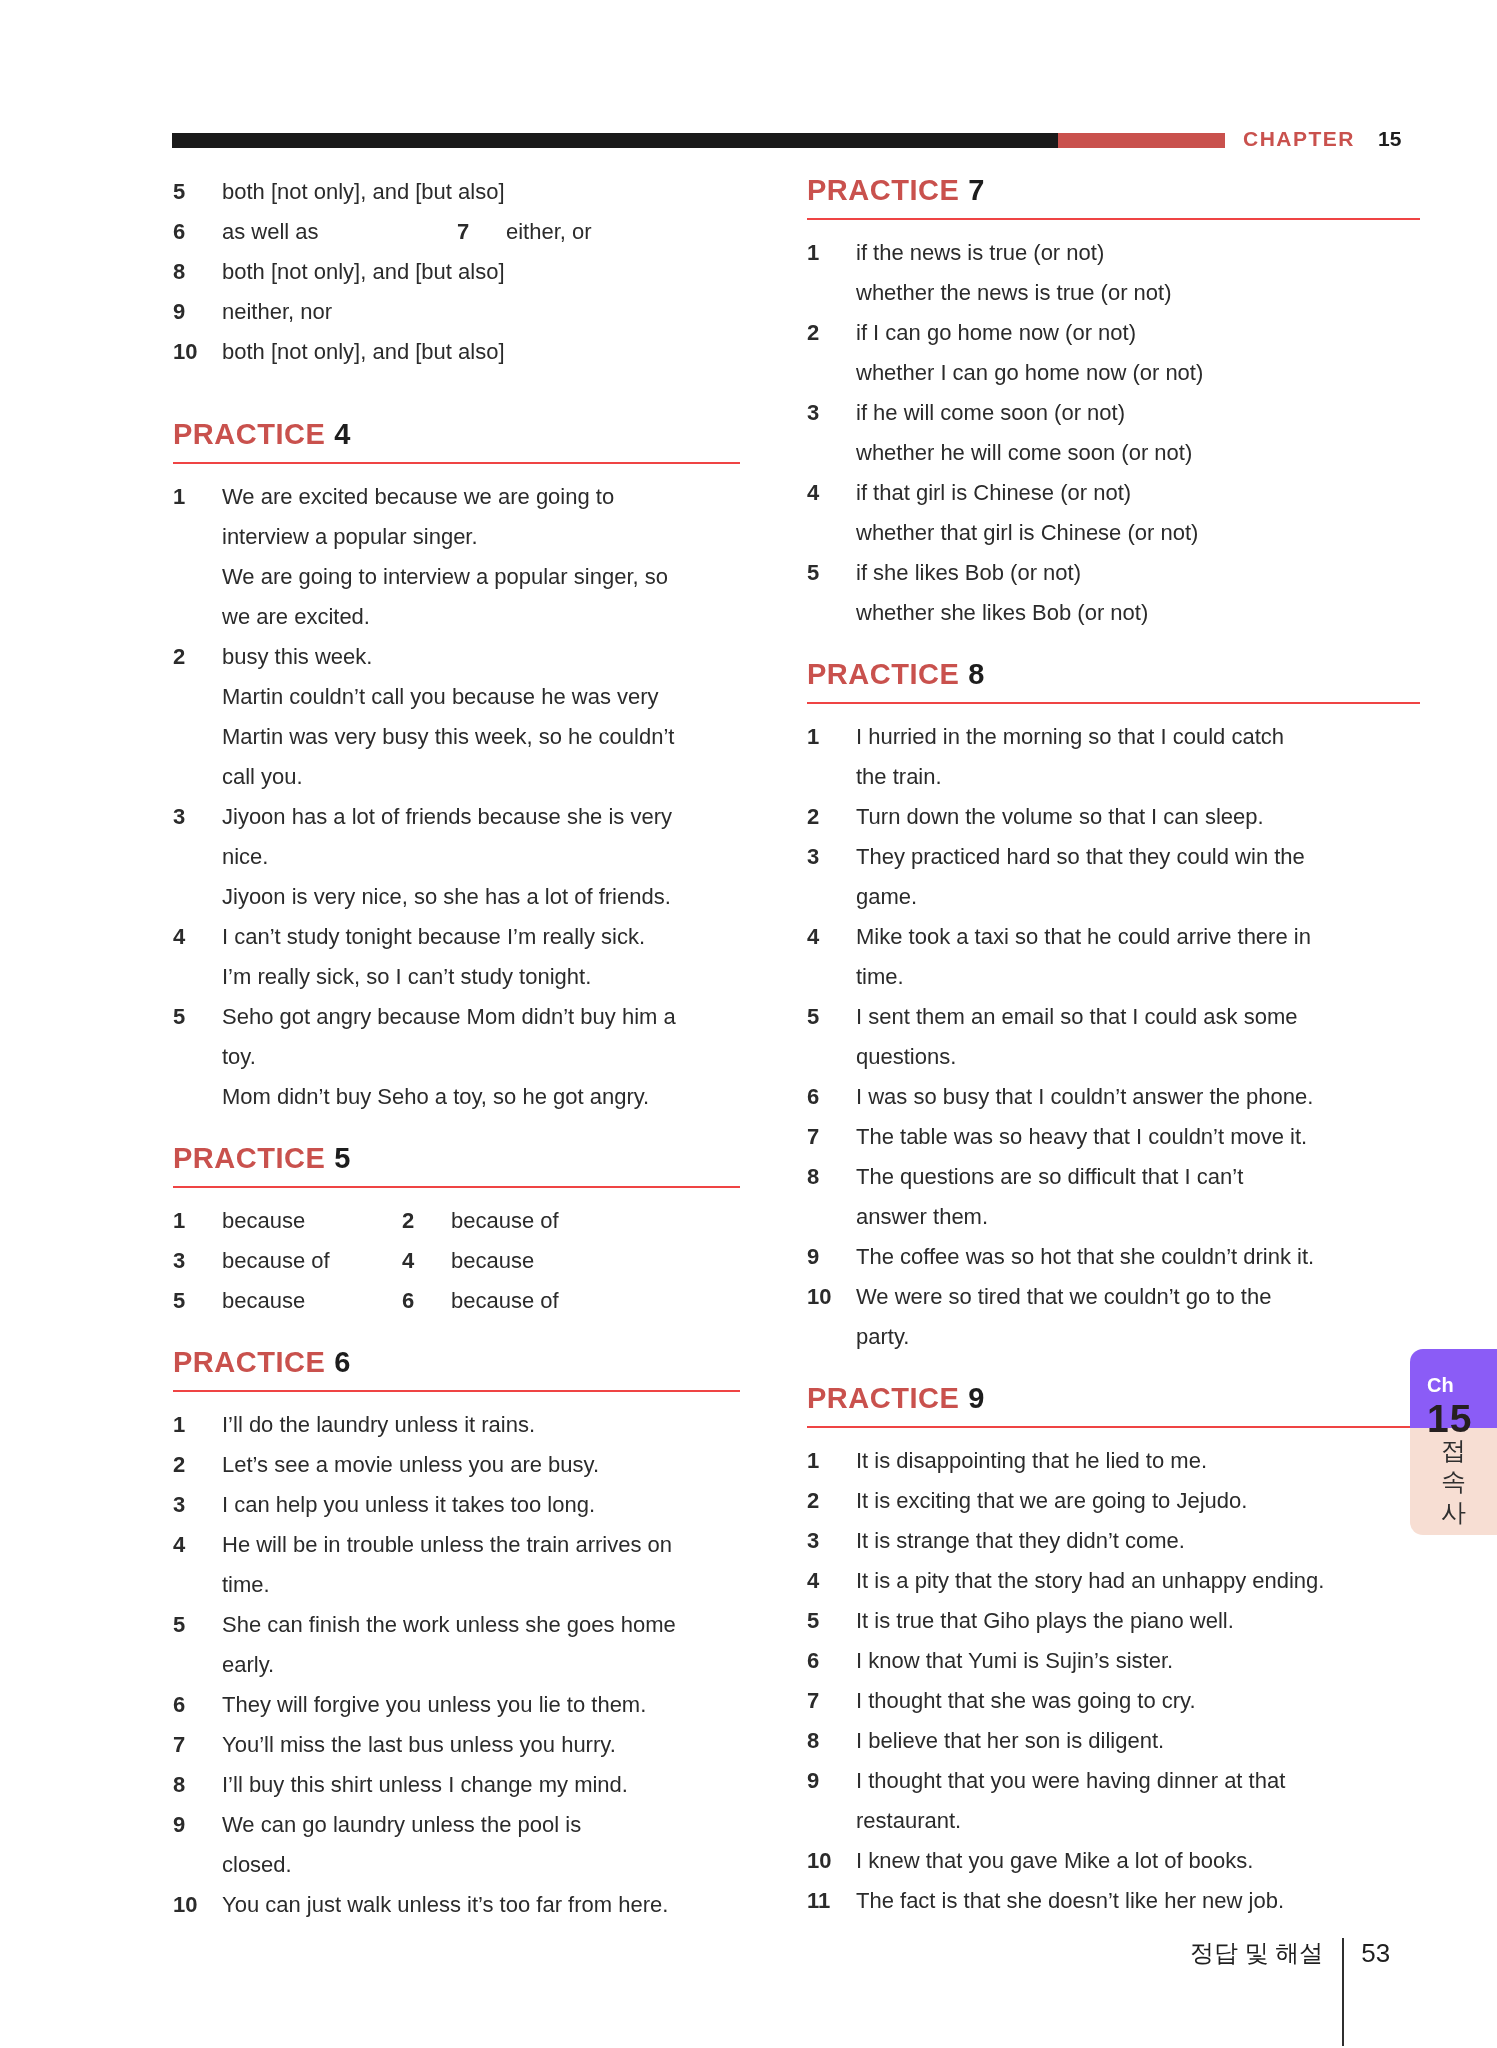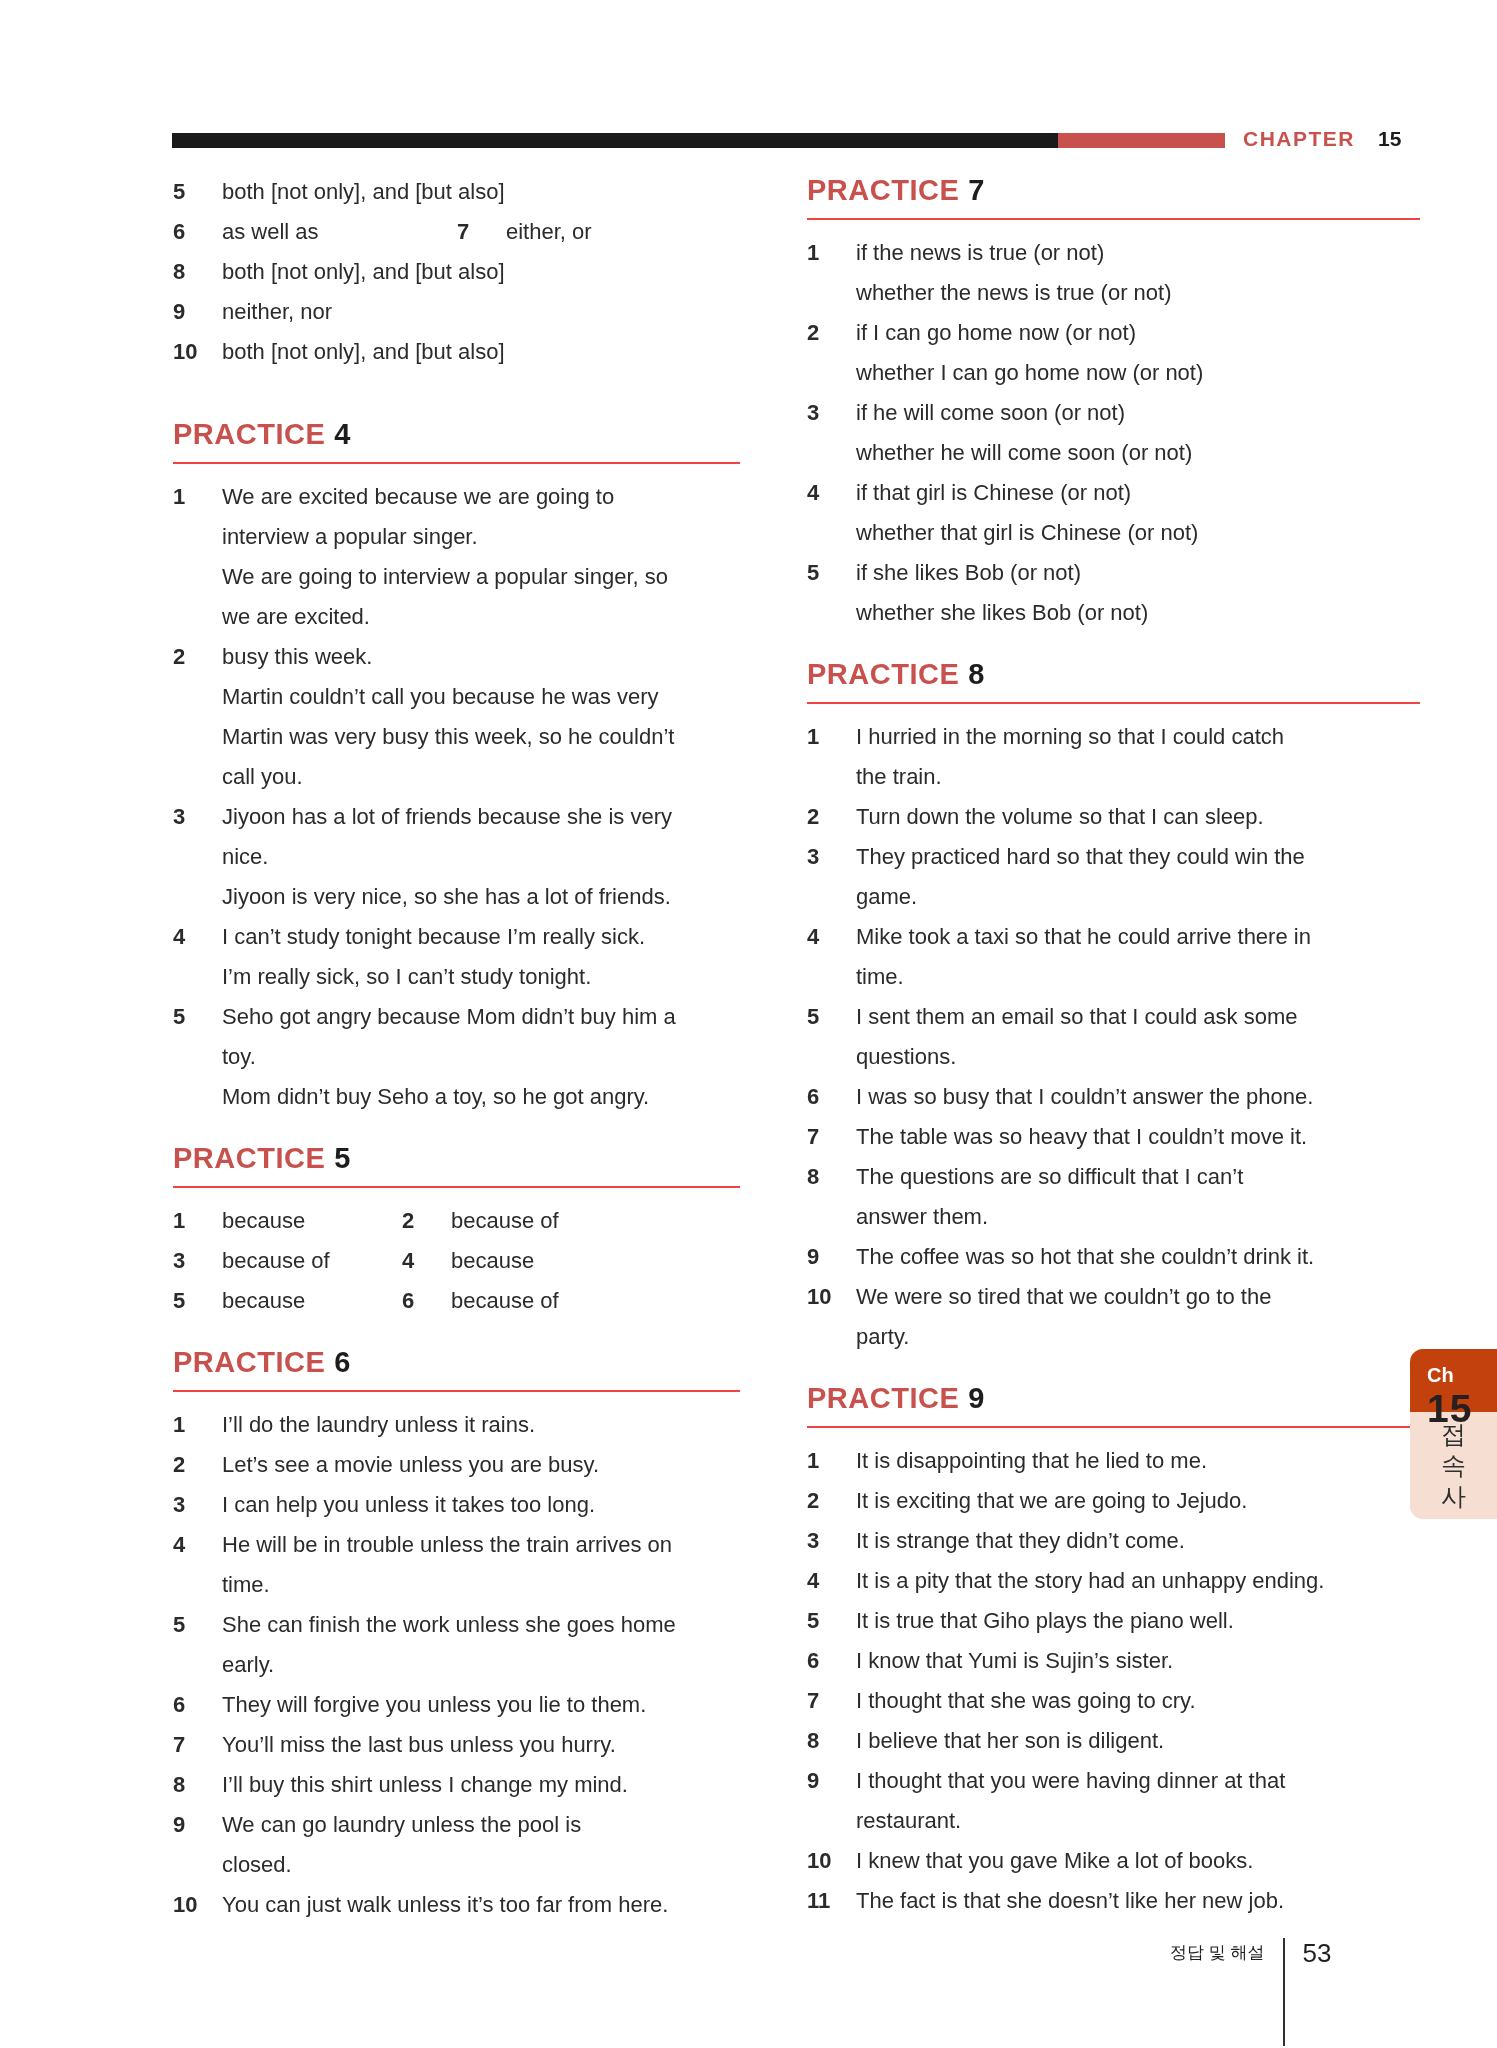--- a/index.html
+++ b/index.html
@@ -41,34 +41,34 @@
     font-size:29px; font-weight:700; line-height:33px; letter-spacing:0.5px;
     padding-bottom:11px; border-bottom:2px solid #ef4444;
   }
   .section-heading .t-red { color:#c9514d; margin-right:9px; }
   .section-heading .t-num { color:#1d1d1d; }
   .items { padding-top:13px; }
 
   
   .side-tab { position:absolute; right:0; top:1349px; width:87px; }
   .tab-red {
-    height:63px; background:#c2410c; border-radius:13px 0 0 0;
-    box-sizing:border-box; padding:14px 0 0 17px;
+    height:79px; background:#8b5cf6; border-radius:13px 0 0 0;
+    box-sizing:border-box; padding:24px 0 0 17px;
   }
   .tab-red .ch    { display:block; font-size:20px; font-weight:700; color:#ffffff; line-height:24px; }
   .tab-red .chnum { display:block; font-size:39px; font-weight:700; color:#262020; line-height:44px; letter-spacing:1px; }
   .tab-pink {
     height:107px; background:#f7ded3; border-radius:0 0 0 13px;
     display:flex; flex-direction:column; align-items:center; justify-content:center;
   }
   .tab-pink .vchar { font-size:25px; line-height:31px; color:#2f2f2f; }
 
   
   .footer { position:absolute; left:1170px; top:1938px; display:flex; align-items:flex-start; }
-  .footer-label { font-size:17px; line-height:30px; color:#1f1f1f; }
+  .footer-label { font-size:24px; line-height:30px; color:#1f1f1f;margin-left:20px; }
   .footer-line  { width:2px; height:108px; background:#2f2f2f; margin:0 17px 0 19px; }
   .footer-num   { font-size:26px; line-height:30px; color:#1f1f1f; }
 </style>
 </head>
 <body>
 
 <div class="page">
 
   <div class="header-bar">
     <div class="bar-black"></div>

